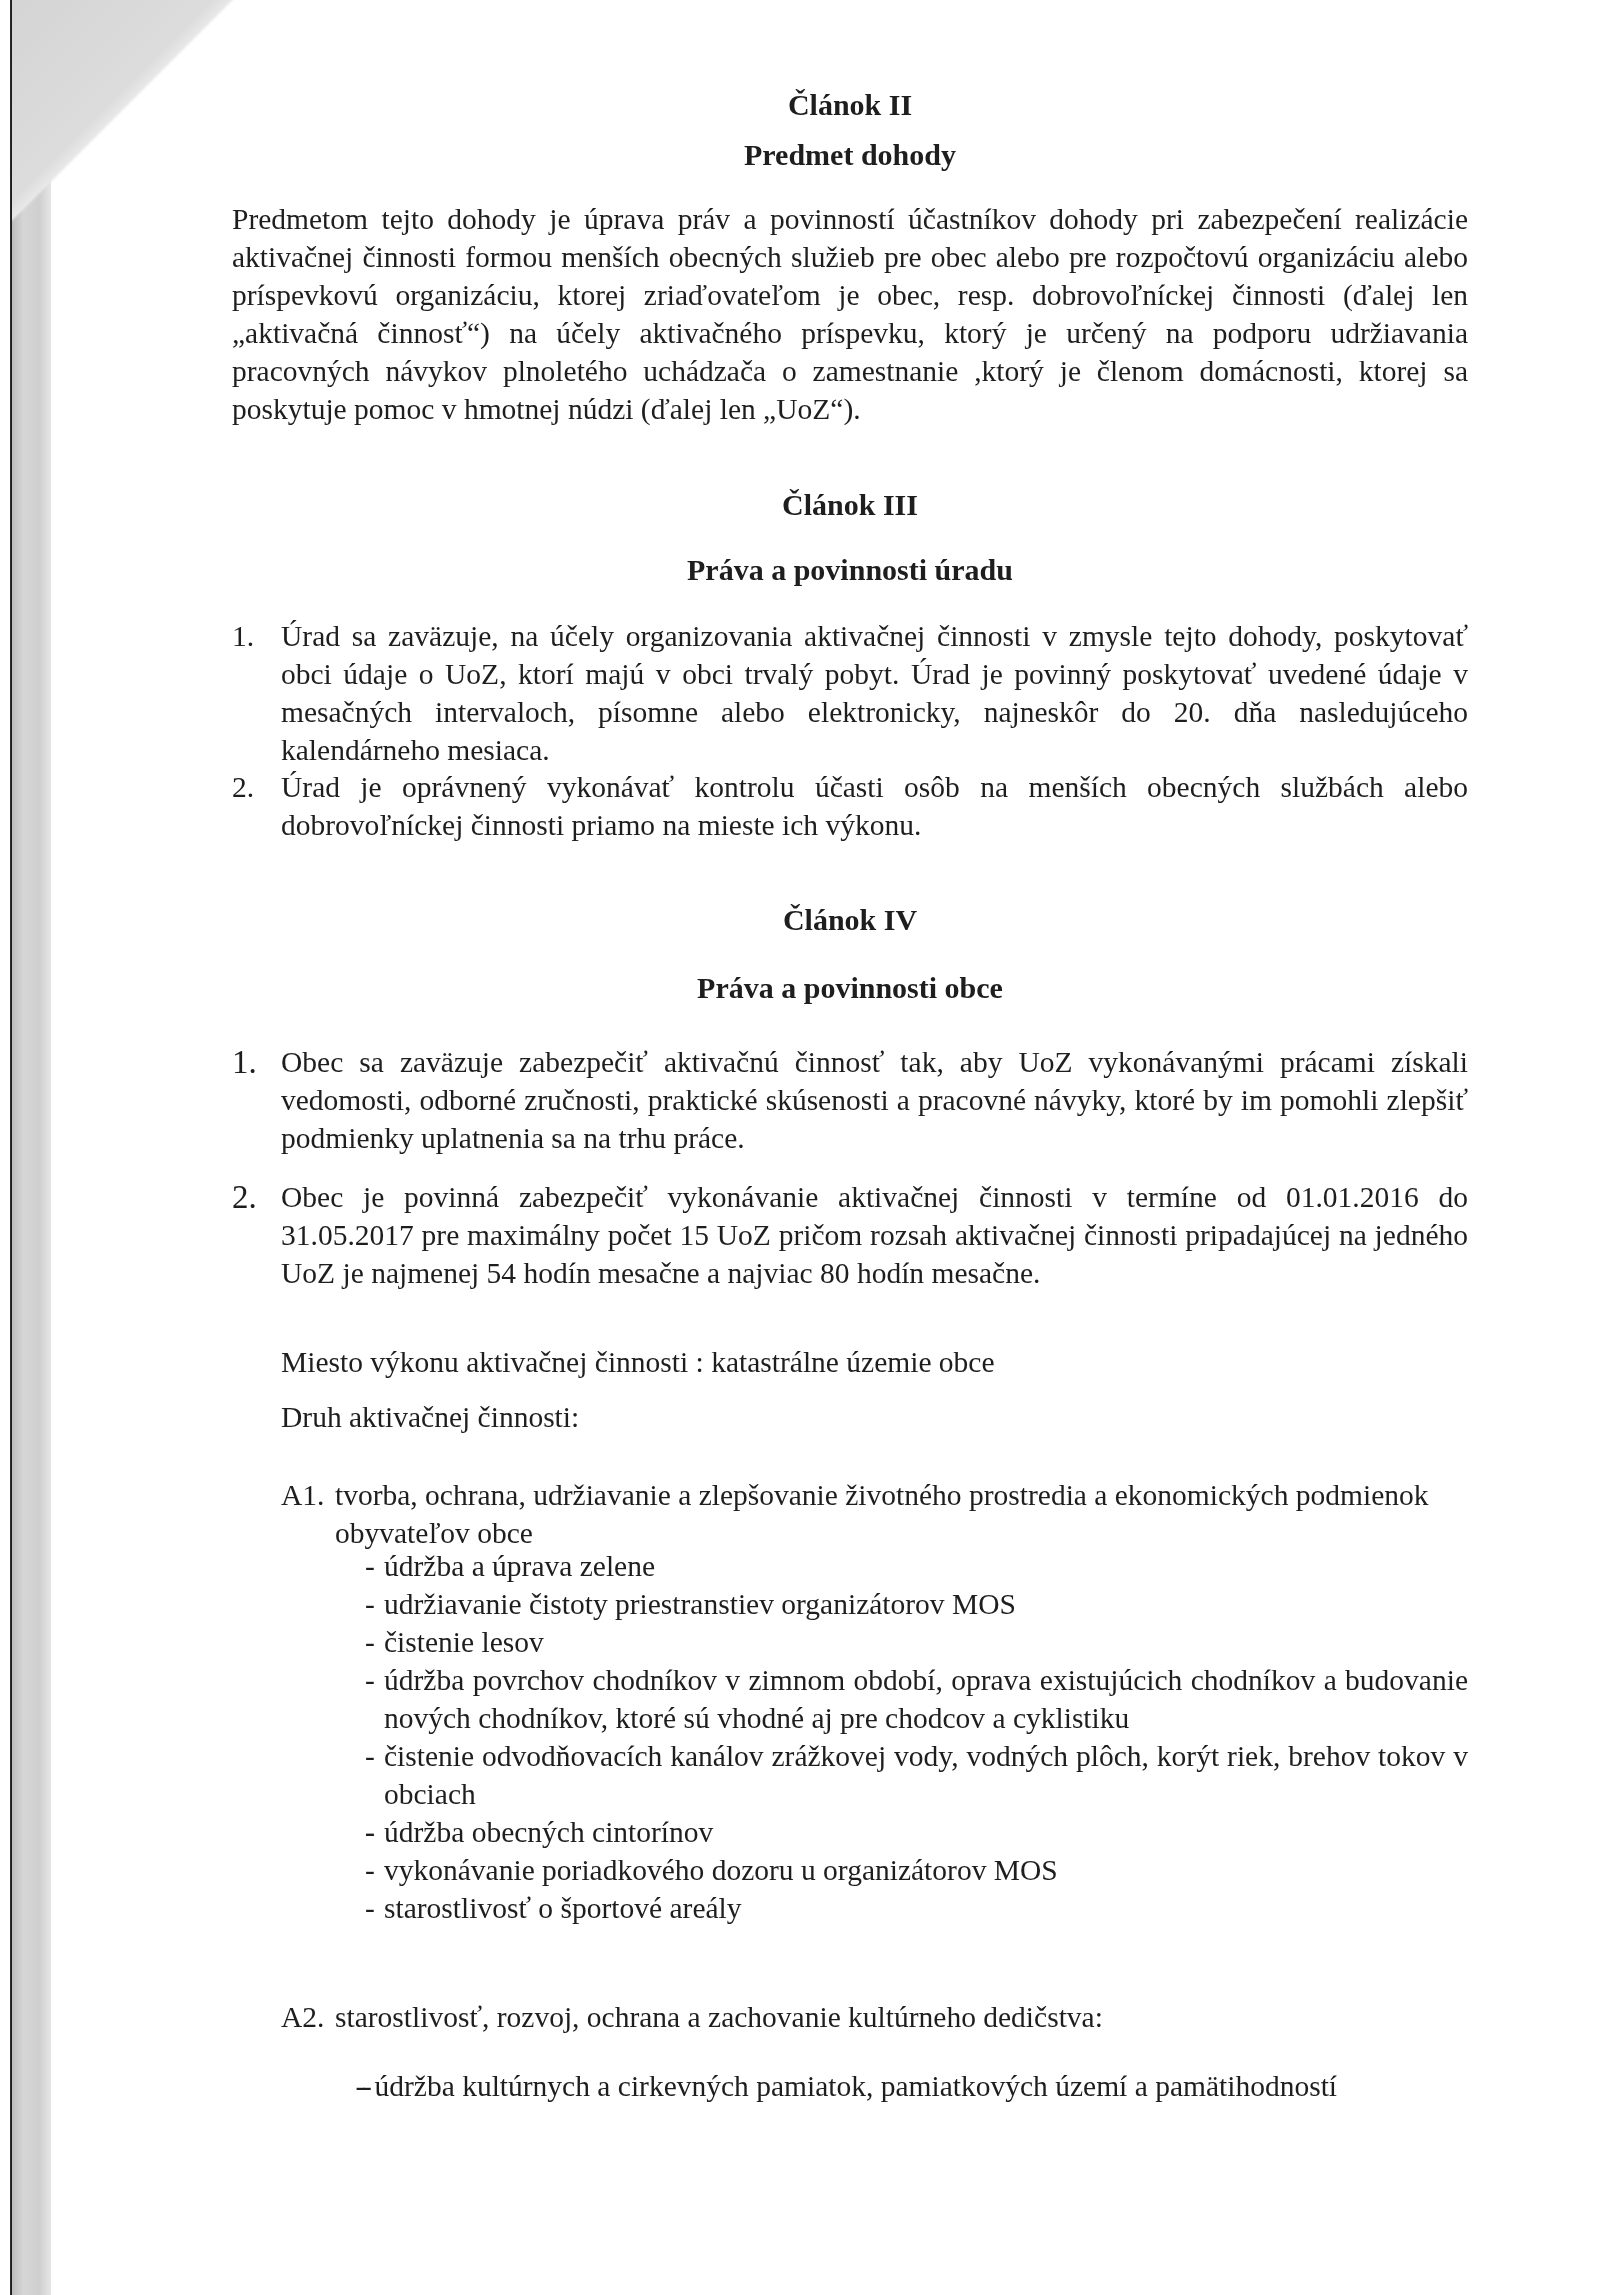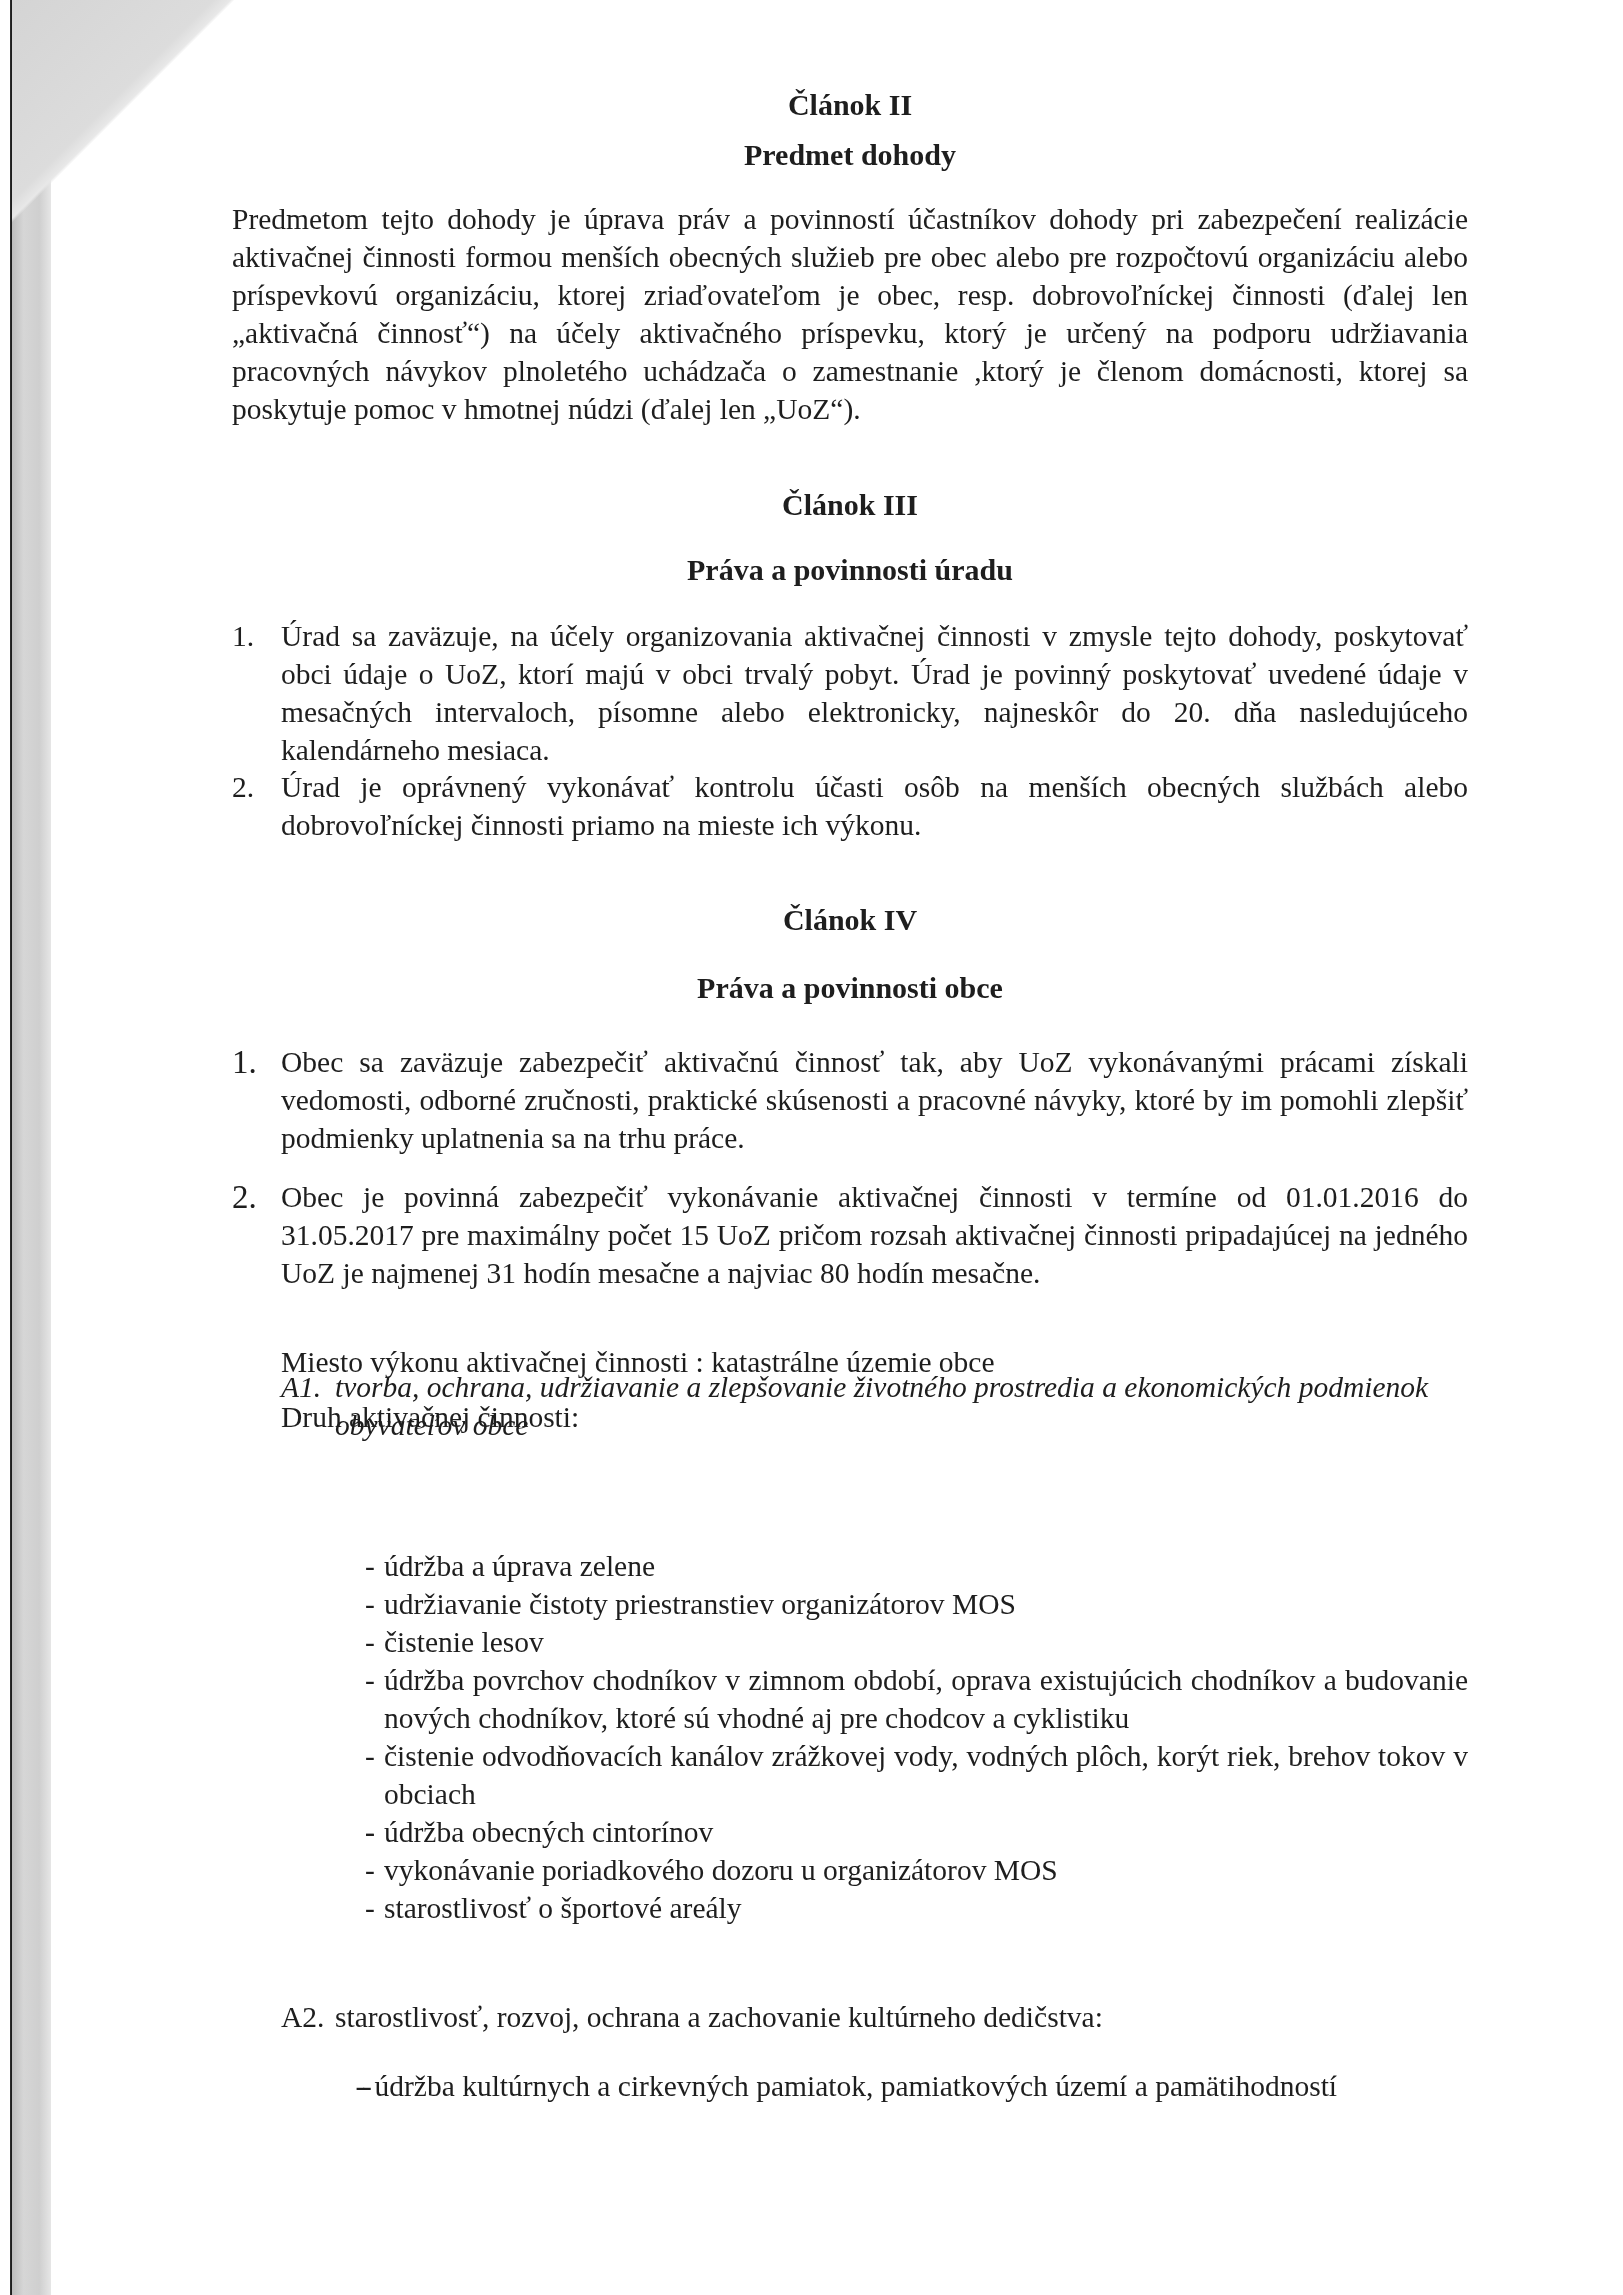--- a/index.html
+++ b/index.html
@@ -110,30 +110,30 @@
   <div class="heading" style="top:901px;">Článok IV</div>
   <div class="heading" style="top:969px;">Práva a povinnosti obce</div>
 
   <div class="numbered" style="top:1043px;">
     <span class="num num-large">1.</span>
     <span>Obec sa zaväzuje zabezpečiť aktivačnú činnosť tak, aby UoZ vykonávanými prácami získali vedomosti, odborné zručnosti, praktické skúsenosti a pracovné návyky, ktoré by im pomohli zlepšiť podmienky uplatnenia sa na trhu práce.</span>
   </div>
 
   <div class="numbered" style="top:1178px;">
     <span class="num num-large">2.</span>
-    <span>Obec je povinná zabezpečiť vykonávanie aktivačnej činnosti v termíne od </span><b>01.01.2016</b><span> </span><b>do 31.05.2017</b><span>  pre  maximálny počet </span><b>15</b><span> UoZ  pričom rozsah aktivačnej činnosti pripadajúcej na jedného UoZ je </span><b>najmenej 31 hodín mesačne a najviac 80 hodín mesačne.</b>
+    <span>Obec je povinná zabezpečiť vykonávanie aktivačnej činnosti v termíne od </span><b>01.01.2016</b><span> </span><b>do 31.05.2017</b><span>  pre  maximálny počet </span><b>15</b><span> UoZ  pričom rozsah aktivačnej činnosti pripadajúcej na jedného UoZ je </span><b>najmenej 54 hodín mesačne a najviac 80 hodín mesačne.</b>
   </div>
 
   <div class="numbered" style="top:1343px;">
     <span>Miesto výkonu aktivačnej činnosti : </span><b>katastrálne územie obce</b>
   </div>
 
   <div class="numbered" style="top:1398px;">Druh aktivačnej činnosti:</div>
 
-  <div class="numbered" style="top:1368px;font-style:italic;">
+  <div class="numbered" style="top:1476px;">
     <div style="position:relative; padding-left:54px; text-align:left;">
       <span style="position:absolute; left:0;">A1.</span>
       <span>tvorba, ochrana, udržiavanie a zlepšovanie životného prostredia a ekonomických podmienok obyvateľov obce</span>
     </div>
   </div>
 
   <div class="bullet-list" style="top:1547px; text-align:justify;">
     <span class="bullet"><span class="dash">-</span><span>údržba a úprava zelene</span></span>
     <span class="bullet"><span class="dash">-</span><span>udržiavanie čistoty priestranstiev organizátorov MOS</span></span>
     <span class="bullet"><span class="dash">-</span><span>čistenie lesov</span></span>

